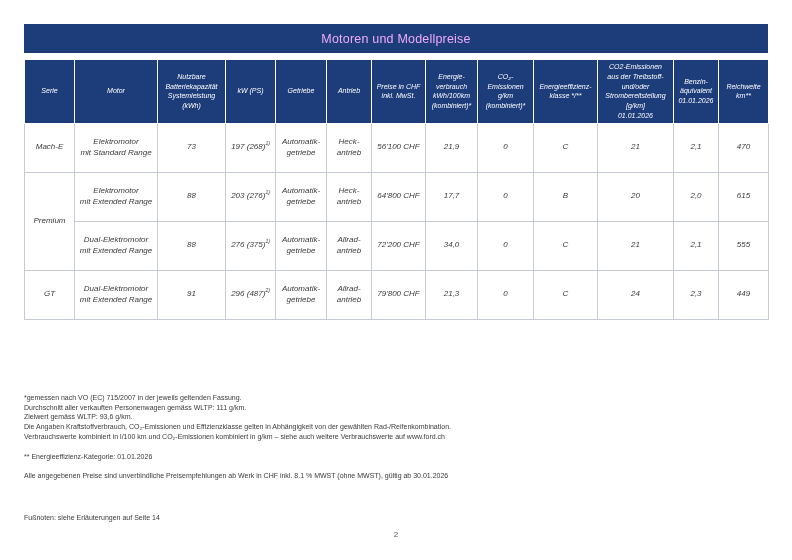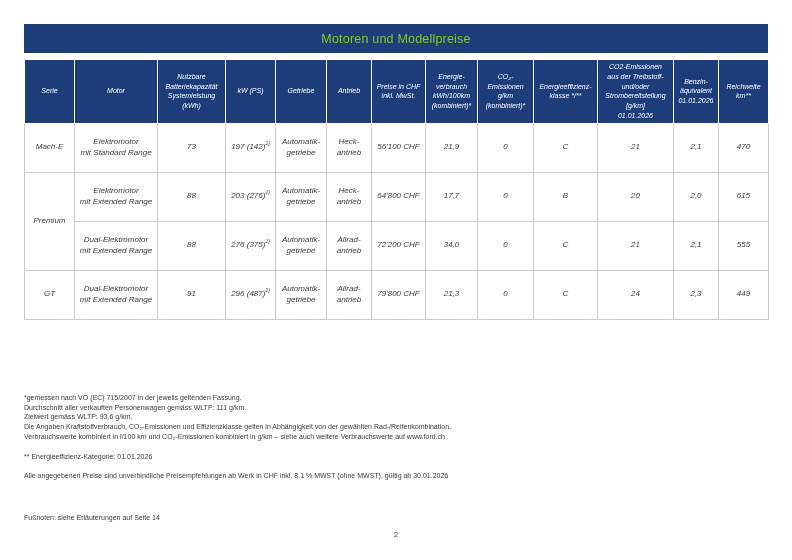--- a/index.html
+++ b/index.html
@@ -8,21 +8,21 @@
     width:792px; height:560px;
     font-family:"Liberation Sans", sans-serif;
     color:#3a3a3a;
     position:relative;
     overflow:hidden;
   }
   .page { position:relative; width:792px; height:560px; background:#fff; }
 
   .title-bar {
     position:absolute; left:24px; top:24px; width:744px; height:29px;
-    background:#1d3c7a; color:#84cc16;
+    background:#1d3c7a; color:#f0abfc;
     display:flex; align-items:center; justify-content:center;
     font-size:12.5px; font-weight:500; letter-spacing:.2px;
   }
 
   table.price-table {
     position:absolute; left:24px; top:59px; width:744px;
     border-collapse:collapse; table-layout:fixed;font-style:italic;
   }
   table.price-table thead th {
     background:#1d3c7a; color:#ffffff;
@@ -113,21 +113,21 @@
         <th>Reichweite
 km**</th>
       </tr>
     </thead>
     <tbody>
       <tr>
         <td>Mach-E</td>
         <td>Elektromotor
 mit Standard Range</td>
         <td>73</td>
-        <td><span>197 (142)</span><sup>1)</sup></td>
+        <td><span>197 (268)</span><sup>1)</sup></td>
         <td>Automatik-
 getriebe</td>
         <td>Heck-
 antrieb</td>
         <td>56'100 CHF</td>
         <td>21,9</td>
         <td>0</td>
         <td>C</td>
         <td>21</td>
         <td>2,1</td>

